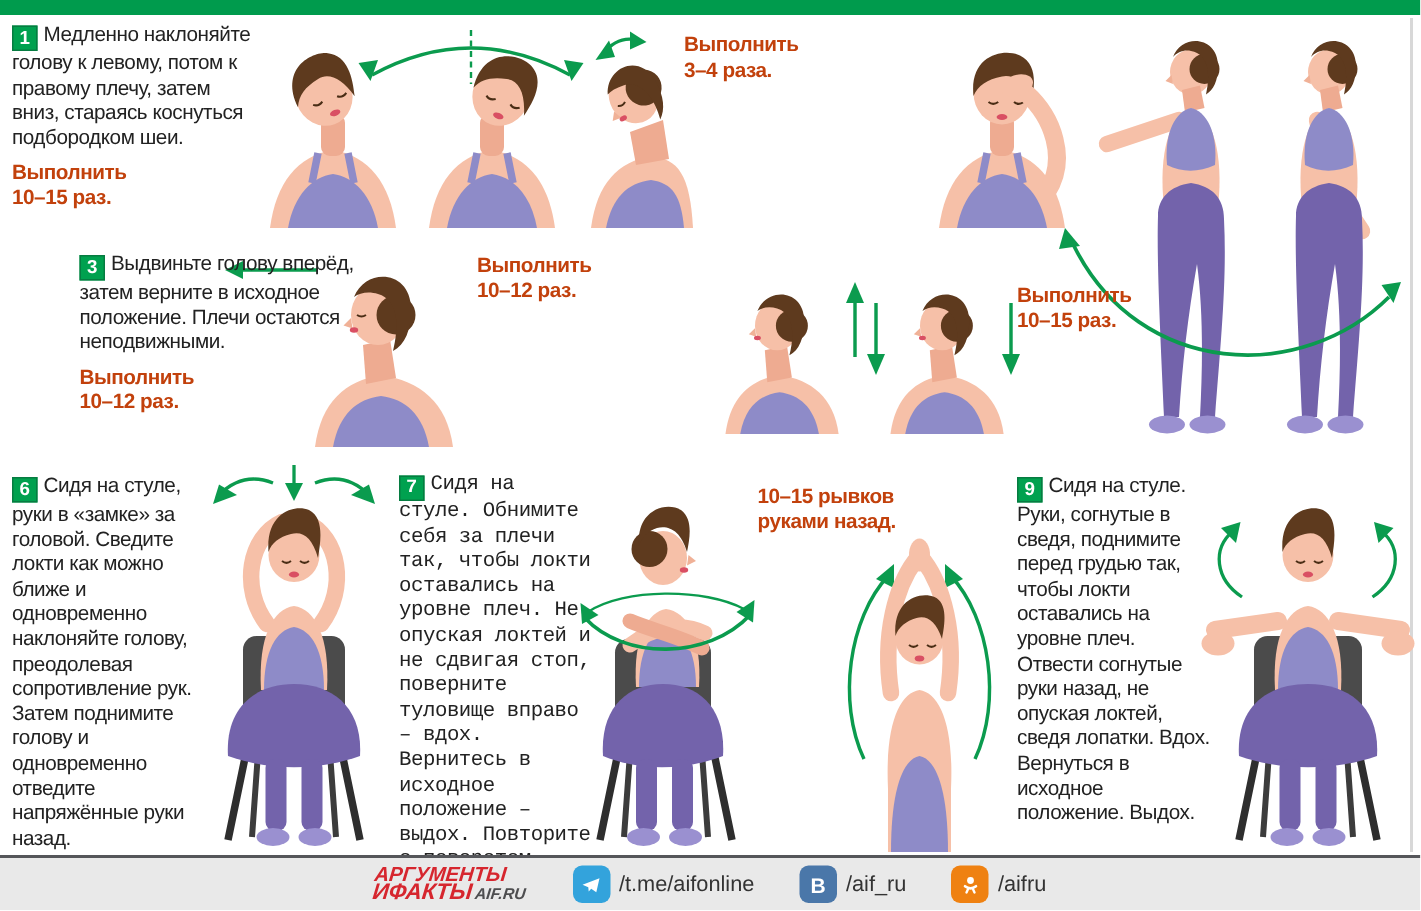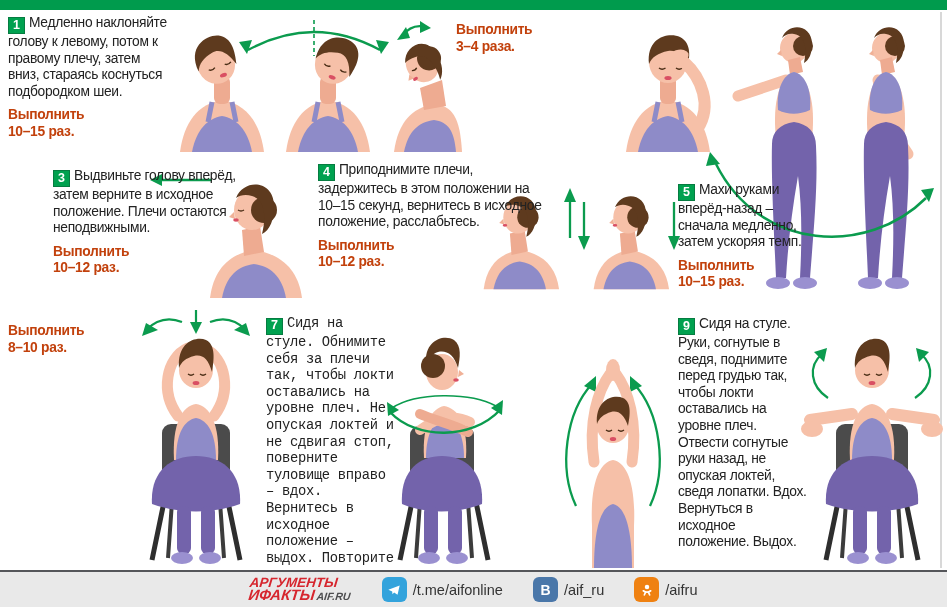--- a/index.html
+++ b/index.html
@@ -52,41 +52,41 @@
 3–4 раза.</p>
   </div>
 
   <div class="ex" style="left:8px; top:168px; width:206px;margin-left:45px;">
     <p class="body"><span class="badge">3</span><span>Выдвиньте голову вперёд, затем верните в исходное положение. Плечи остаются неподвижными.</span></p>
     <p class="reps">Выполнить
 10–12 раз.</p>
   </div>
 
   <div class="ex" style="left:318px; top:162px; width:228px;">
-    <p class="body"><span class="badge">4</span><span>Приподнимите плечи, задержитесь в этом положении на 10–15 секунд, вернитесь в исходное положение, расслабьтесь.</span></p>
     <p class="reps">Выполнить
 10–12 раз.</p>
   </div>
 
   <div class="ex" style="left:678px; top:182px; width:140px;">
-    <p class="body"><span class="badge">5</span><span>Махи руками вперёд-назад – сначала медленно, затем ускоряя темп.</span></p>
     <p class="reps">Выполнить
 10–15 раз.</p>
   </div>
 
   <div class="ex" style="left:8px; top:316px; width:130px;">
+    <p class="body"><span class="badge">6</span><span>Сидя на стуле, руки в «замке» за головой. Сведите локти как можно ближе и одновременно наклоняйте голову, преодолевая сопротивление рук. Затем поднимите голову и одновременно отведите напряжённые руки назад.</span></p>
     <p class="reps">Выполнить
 8–10 раз.</p>
   </div>
 
   <div class="ex" style="left:266px; top:316px; width:128px;font-family:Liberation Mono, monospace;">
     <p class="body"><span class="badge">7</span><span>Сидя на стуле. Обнимите себя за плечи так, чтобы локти оставались на уровне плеч. Не опуская локтей и не сдвигая стоп, поверните туловище вправо – вдох. Вернитесь в исходное положение – выдох. Повторите с поворотом влево.</span></p>
   </div>
 
   <div class="ex" style="left:505px; top:316px; width:132px;">
+    <p class="reps">10–15 рывков руками назад.</p>
   </div>
 
   <div class="ex" style="left:678px; top:316px; width:132px;">
     <p class="body"><span class="badge">9</span><span>Сидя на стуле. Руки, согнутые в сведя, поднимите перед грудью так, чтобы локти оставались на уровне плеч. Отвести согнутые руки назад, не опуская локтей, сведя лопатки. Вдох. Вернуться в исходное положение. Выдох.</span></p>
   </div>
 
   <div class="ill" style="left:168px; top:18px;">
     <svg width="295" height="134" viewBox="0 0 295 134">
       <g>
         <line x1="146" y1="2" x2="146" y2="38" stroke="#0b9b4e" stroke-width="1.6" stroke-dasharray="4 3"></line>

